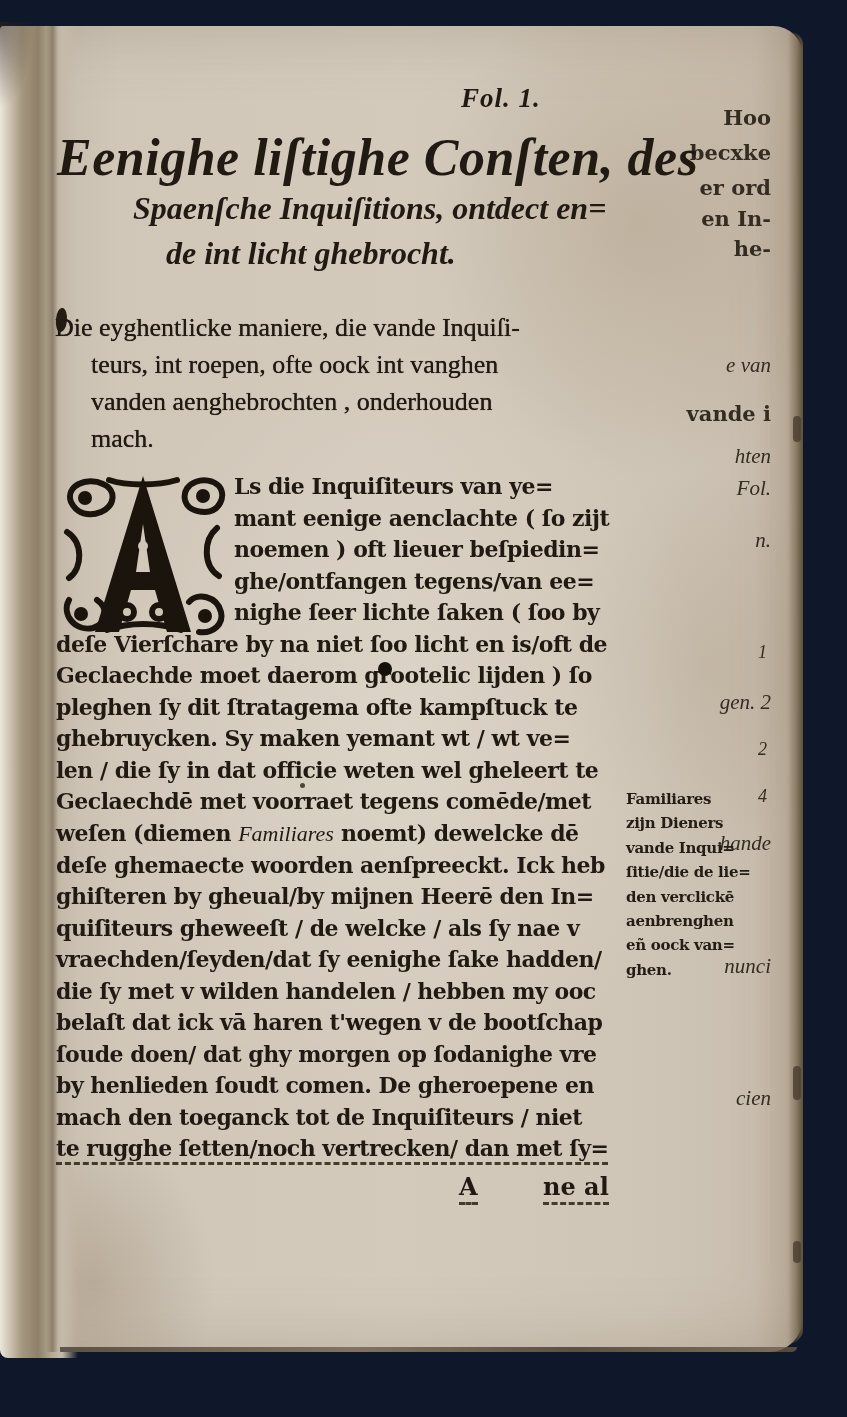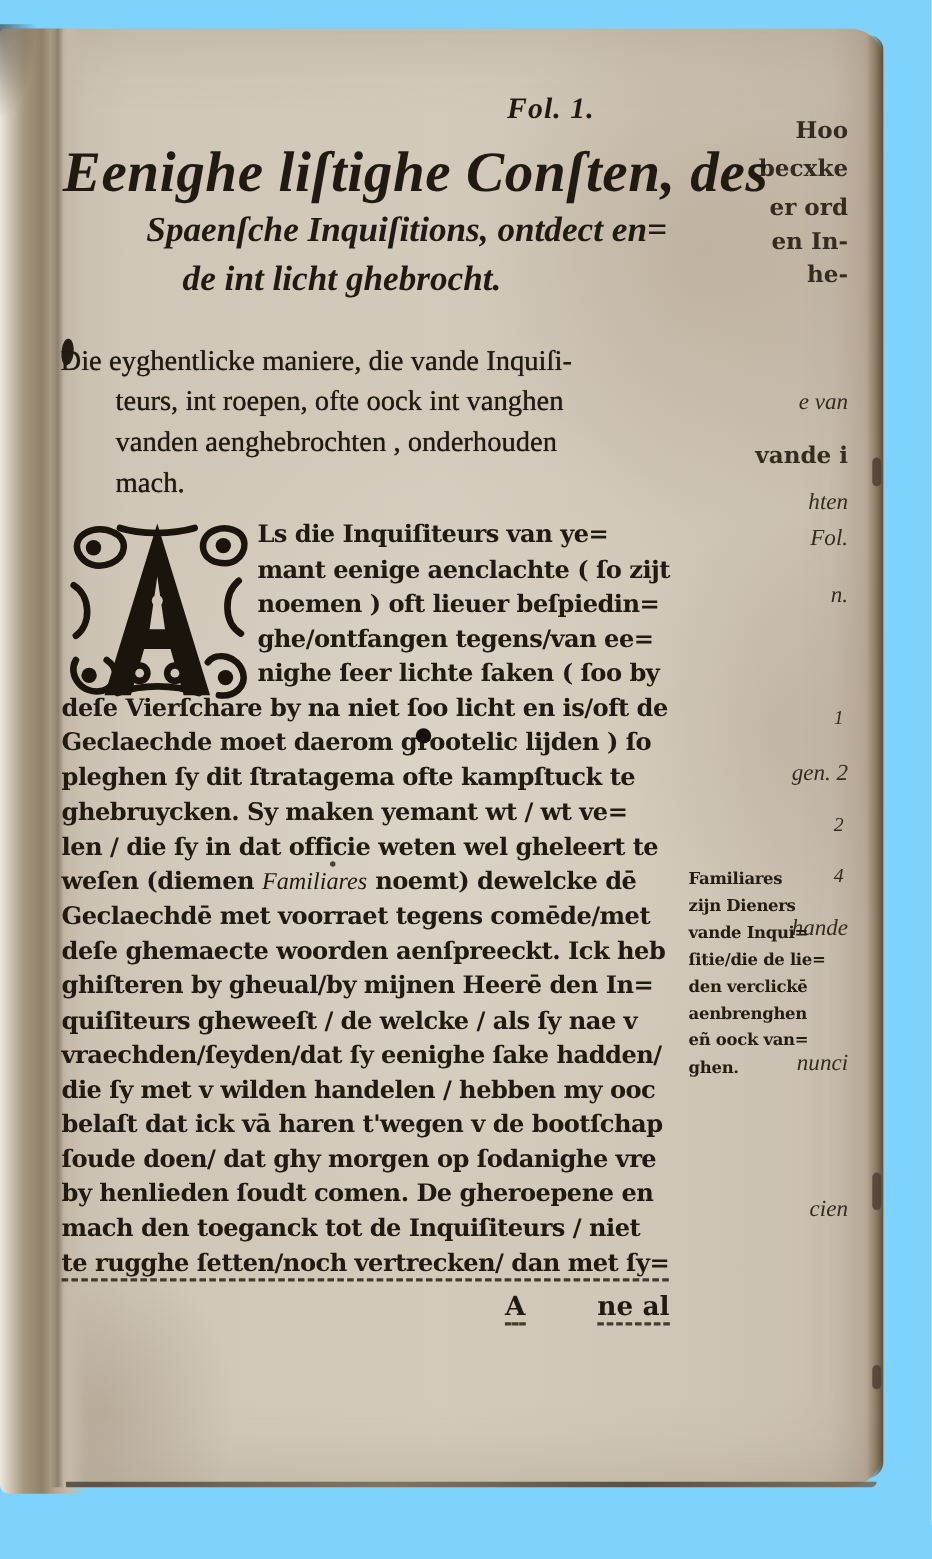--- a/index.html
+++ b/index.html
@@ -1,17 +1,17 @@
 <!DOCTYPE html>
 <html><head>
 <meta charset="utf-8">
 <style>
   html,body{margin:0;padding:0;}
   body{width:847px;height:1417px;background:#ffffff;overflow:hidden;}
-  .photo{position:relative;width:847px;height:1417px;background:#7dd3fc;font-family:"DejaVu Serif",serif;}
+  .photo{position:relative;width:847px;height:1417px;background:#0f172a;font-family:"DejaVu Serif",serif;}
 
   
   .page{
     position:absolute;left:0;top:26px;width:803px;height:1326px;
     background:
       radial-gradient(ellipse 300px 360px at 640px 200px, rgba(153,132,104,0.30), rgba(153,132,104,0) 70%),
       radial-gradient(ellipse 220px 280px at 710px 640px, rgba(150,132,106,0.18), rgba(150,132,106,0) 70%),
       radial-gradient(ellipse 170px 210px at 95px 1255px, rgba(140,120,95,0.32), rgba(140,120,95,0) 70%),
       radial-gradient(ellipse 420px 520px at 400px 700px, rgba(255,252,244,0.20), rgba(255,252,244,0) 75%),
       linear-gradient(90deg,#b3a793 0px,#c2b7a6 40px,#cbc1b2 70px,#d0c7b9 120px,#d3cabc 400px,#cfc5b6 650px,#c9beaf 755px,#bfb2a0 785px,#a89a83 803px);
@@ -39,21 +39,21 @@
 
   
   .ink{color:#211a12;}
   .folio{position:absolute;left:461px;top:57px;font-family:"Liberation Serif",serif;font-style:italic;font-size:27px;font-weight:bold;letter-spacing:1px;}
   .t1{position:absolute;left:57px;top:102px;font-family:"Liberation Serif",serif;font-style:italic;font-weight:bold;font-size:52px;white-space:nowrap;letter-spacing:0.5px;}
   .t2{position:absolute;left:133px;top:164px;font-family:"Liberation Serif",serif;font-style:italic;font-weight:bold;font-size:32px;white-space:nowrap;}
   .t3{position:absolute;left:166px;top:209px;font-family:"Liberation Serif",serif;font-style:italic;font-weight:bold;font-size:32px;white-space:nowrap;}
 
   .subtitle{position:absolute;left:55px;top:283px;width:570px;font-family:"Liberation Serif",serif;font-size:26px;line-height:37px;text-shadow:0 0 0.7px #211a12;}
   .subtitle .sl{white-space:nowrap;}
-  .subtitle .indent{padding-left:50px;font-family:Liberation Serif, serif;}
+  .subtitle .indent{padding-left:36px;font-family:Liberation Serif, serif;}
 
   .body-block{position:absolute;left:56px;top:447px;width:576px;
     font-family:"DejaVu Serif",serif;font-weight:bold;font-size:22px;letter-spacing:-0.5px;}
   .bl{height:31.55px;white-space:nowrap;}
   .bl.wrap{padding-left:178px;}
   .ital{font-family:"Liberation Serif",serif;font-style:italic;font-weight:normal;letter-spacing:0;}
   .dashed{border-bottom:3px dashed rgba(32,24,13,0.8);padding-bottom:1px;}
 
   .dropcap{position:absolute;left:57px;top:446px;width:172px;height:167px;}
 
@@ -143,22 +143,22 @@
       <div class="bl wrap">Ls die Inquiſiteurs van ye=</div>
       <div class="bl wrap">mant eenige aenclachte ( ſo zijt</div>
       <div class="bl wrap">noemen ) oft lieuer beſpiedin=</div>
       <div class="bl wrap">ghe/ontfangen tegens/van ee=</div>
       <div class="bl wrap">nighe ſeer lichte ſaken ( ſoo by</div>
       <div class="bl">deſe Vierſchare by na niet ſoo licht en is/oft de</div>
       <div class="bl">Geclaechde moet daerom grootelic lijden ) ſo</div>
       <div class="bl">pleghen ſy dit ſtratagema ofte kampſtuck te</div>
       <div class="bl">ghebruycken. Sy maken yemant wt / wt ve=</div>
       <div class="bl">len / die ſy in dat officie weten wel gheleert te</div>
+      <div class="bl">Geclaechdē met voorraet tegens comēde/met</div>
       <div class="bl"><span>weſen (diemen </span><span class="ital">Familiares</span><span> noemt) dewelcke dē</span></div>
-      <div class="bl">Geclaechdē met voorraet tegens comēde/met</div>
       <div class="bl">deſe ghemaecte woorden aenſpreeckt. Ick heb</div>
       <div class="bl">ghiſteren by gheual/by mijnen Heerē den In=</div>
       <div class="bl">quiſiteurs gheweeſt / de welcke / als ſy nae v</div>
       <div class="bl">vraechden/ſeyden/dat ſy eenighe ſake hadden/</div>
       <div class="bl">die ſy met v wilden handelen / hebben my ooc</div>
       <div class="bl">belaſt dat ick vā haren t'wegen v de bootſchap</div>
       <div class="bl">ſoude doen/ dat ghy morgen op ſodanighe vre</div>
       <div class="bl">by henlieden ſoudt comen. De gheroepene en</div>
       <div class="bl">mach den toeganck tot de Inquiſiteurs / niet</div>
       <div class="bl"><span class="dashed">te rugghe ſetten/noch vertrecken/ dan met ſy=</span></div>

